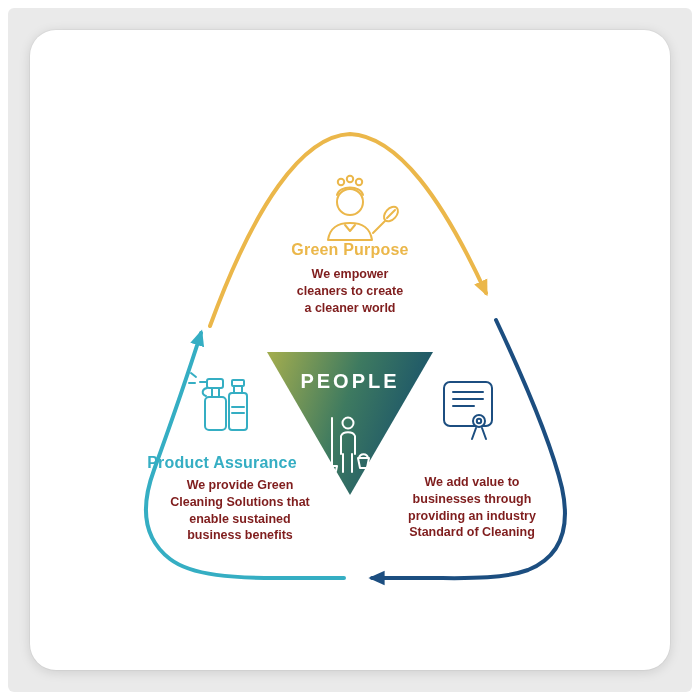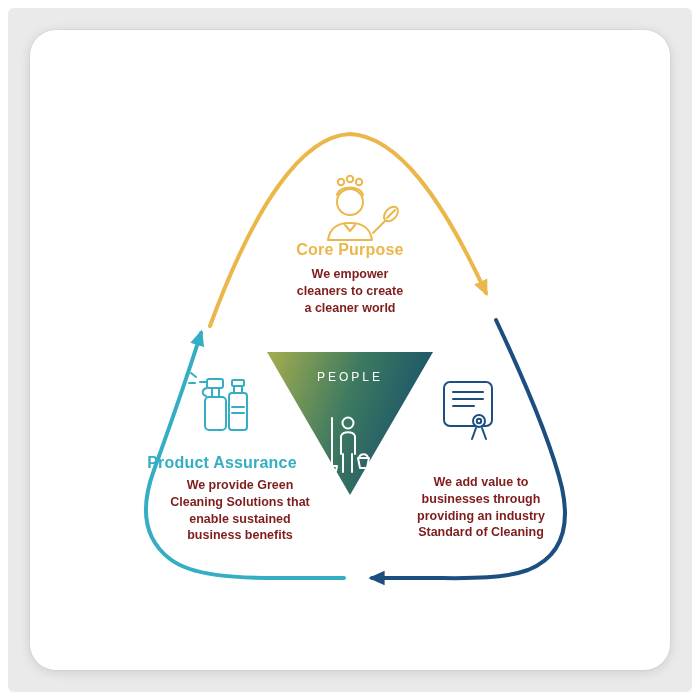--- a/index.html
+++ b/index.html
@@ -25,25 +25,25 @@
   }
   .t-core     { left:220px; top:211px; width:200px; color:#EBB74A; }
   .t-product  { left:92px;  top:424px; width:200px; color:#35AEC3; }
   .t-industry { left:338px; top:421px; width:200px; color:#1C4E80; }
   .desc {
     position:absolute; font-size:12.5px; font-weight:bold; color:#7f1d1d;
     text-align:center; line-height:1.34; white-space:pre-line;
   }
   .d-core     { left:225px; top:236px; width:190px; }
   .d-product  { left:113px;  top:447px; width:194px; }
-  .d-industry { left:354px; top:444px; width:194px; }
+  .d-industry { left:345px; top:444px; width:194px; }
   .people {
     position:absolute; left:245px; top:340px; width:150px;
-    text-align:center; color:#ffffff; font-weight:normal;
-    font-size:12px; letter-spacing:3px;
+    text-align:center; color:#ffffff; font-weight:bold;
+    font-size:20px; letter-spacing:3px;
   }
 </style>
 </head>
 <body>
 
 <div class="photo-bg"></div>
 
 <div class="card">
 
   <svg class="diagram" viewBox="0 0 640 640" width="640" height="640">
@@ -117,21 +117,21 @@
       <path d="M 423 376 L 444 376"></path>
       <path d="M 446 398 L 442 409"></path>
       <path d="M 452 398 L 456 409"></path>
       <circle cx="449" cy="391" r="6" fill="#ffffff"></circle>
       <circle cx="449" cy="391" r="2.2"></circle>
     </g>
   </svg>
 
   <div class="people">PEOPLE</div>
 
-  <div class="title t-core">Core Purpose</div>
+  <div class="title t-core">Green Purpose</div>
   <div class="desc d-core">We empower
 cleaners to create
 a cleaner world</div>
 
   <div class="title t-product">Product Assurance</div>
   <div class="desc d-product">We provide Green
 Cleaning Solutions that
 enable sustained
 business benefits</div>
 

